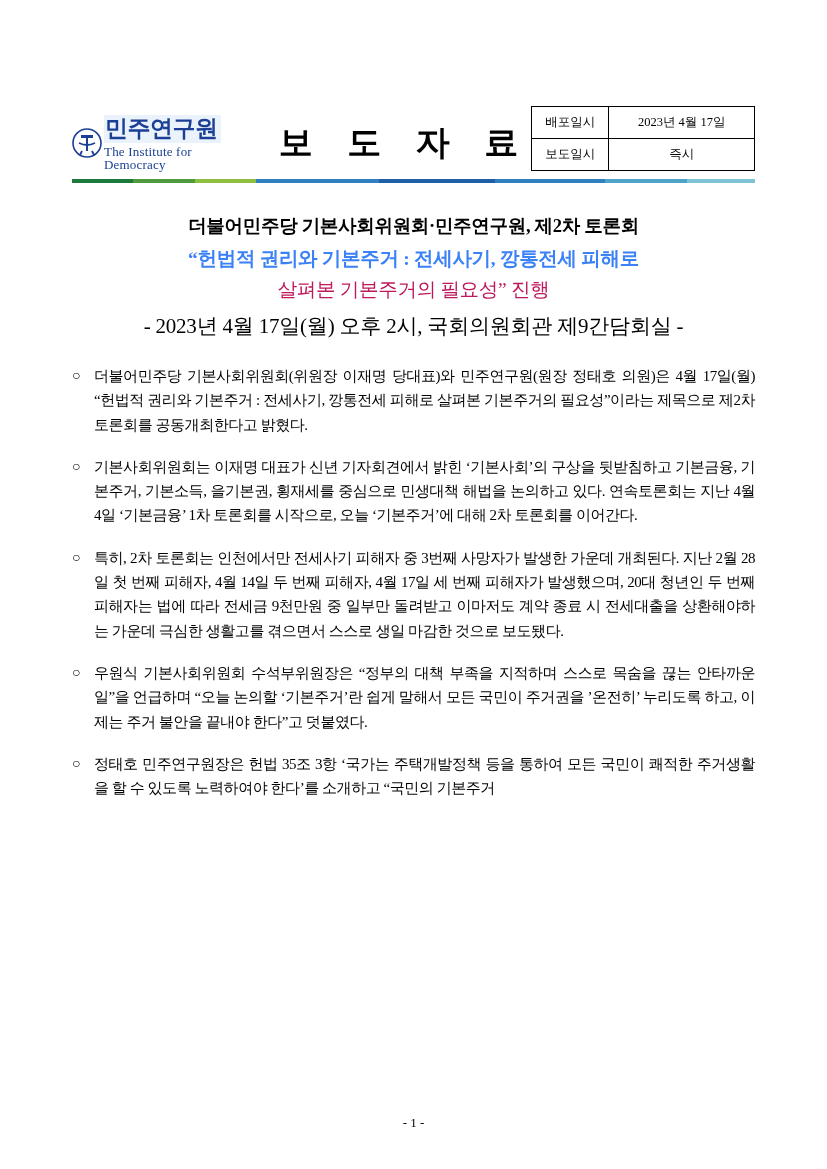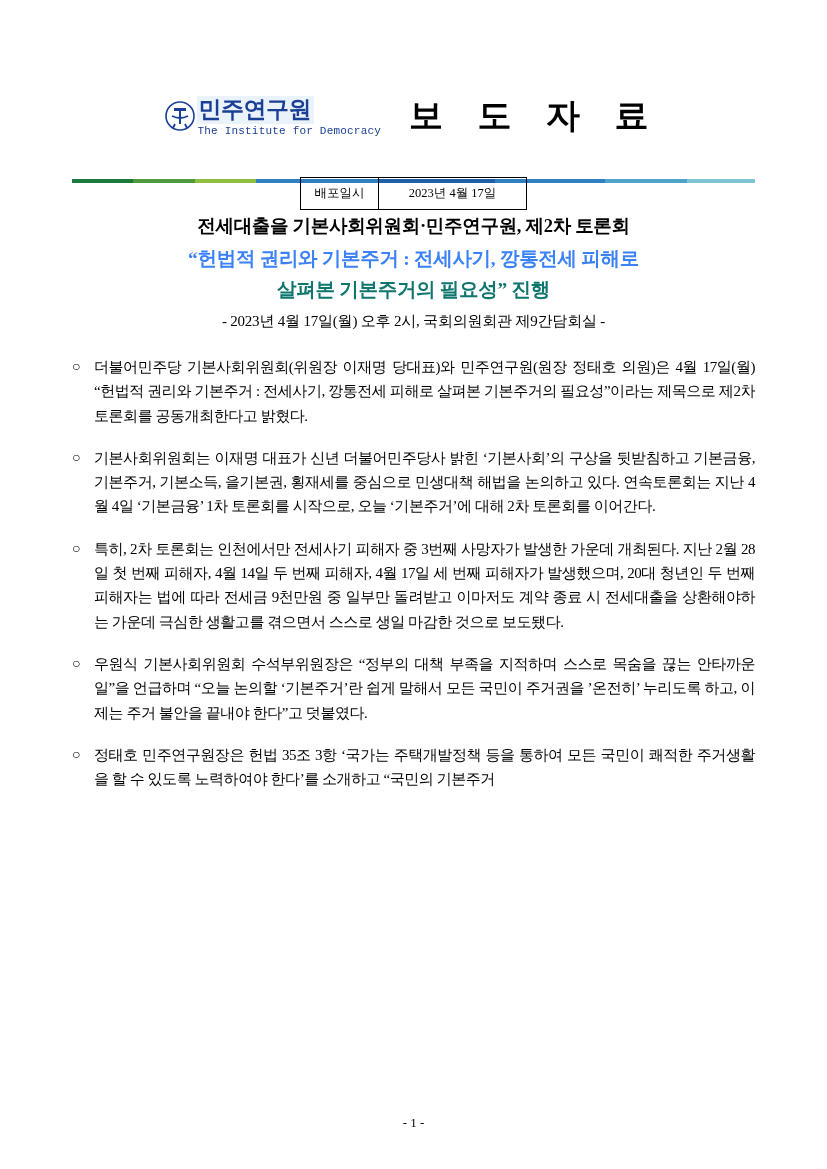--- a/index.html
+++ b/index.html
@@ -16,24 +16,23 @@
   .page {
     position: relative;
     width: 827px;
     height: 1169px;
     padding: 75px 72px 0 72px;
   }
 
   
   .header {
     display: flex;
-    align-items: center;
+    align-items: flex-end;
     justify-content: space-between;
     height: 96px;
-    flex-direction: column;
   }
   .brand {
     display: flex;
     align-items: center;
     padding-top: 18px;
   }
   .logo-box {
     display: flex;
     align-items: center;
   }
@@ -52,22 +51,22 @@
   .logo-main {
     font-family: "Liberation Sans", sans-serif;
     font-weight: bold;
     font-size: 23px;
     color: #1b3f94;
     letter-spacing: -0.5px;
     background: #eaf2fb;
     padding: 2px 3px 3px 1px;
   }
   .logo-sub {
-    font-family: Liberation Mono, monospace;
-    font-size: 11px;
+    font-family: Liberation Serif, serif;
+    font-size: 13px;
     color: #1b3f94;
     margin-top: 2px;
     letter-spacing: 0.2px;
   }
   .doc-title {
     font-family: "Liberation Serif", serif;
     font-weight: bold;
     font-size: 34px;
     letter-spacing: 13px;
     margin-left: 28px;
@@ -124,27 +123,27 @@
   }
   .t-line2 {
     font-size: 19.5px;
     font-weight: bold;
     color: #3b82f6;
     margin-top: 7px;
     letter-spacing: -0.3px;
   }
   .t-line3 {
     font-size: 19.5px;
-    font-weight: bold;
-    color: #0f766e;
+    font-weight: normal;
+    color: #be185d;
     margin-top: 4px;
     letter-spacing: -0.3px;
   }
   .t-line4 {
-    font-size: 15px;
+    font-size: 21px;
     margin-top: 9px;
     letter-spacing: -0.2px;
   }
 
   
   .body { margin-top: 24px; }
   .para {
     display: flex;
     align-items: flex-start;
     margin-bottom: 18px;
@@ -198,44 +197,48 @@
       </div>
       <div class="doc-title">보 도 자 료</div>
     </div>
 
     <table class="meta-table">
       <tbody>
           <tr>
         <td class="label">배포일시</td>
         <td class="value">2023년 4월 17일</td>
       </tr>
+      <tr>
+        <td class="label">보도일시</td>
+        <td class="value">즉시</td>
+      </tr>
     </tbody>
       </table>
   </div>
 
 
   <div class="rule"></div>
 
   <div class="titles">
-    <div class="t-line1">전세대출을 기본사회위원회·민주연구원, 제2차 토론회</div>
+    <div class="t-line1">더불어민주당 기본사회위원회·민주연구원, 제2차 토론회</div>
     <div class="t-line2">“헌법적 권리와 기본주거 : 전세사기, 깡통전세 피해로</div>
     <div class="t-line3">살펴본 기본주거의 필요성”  진행</div>
     <div class="t-line4">- 2023년 4월 17일(월) 오후 2시, 국회의원회관 제9간담회실 -</div>
   </div>
 
   <div class="body">
 
     <div class="para">
       <div class="bullet">○</div>
       <div class="ptext">더불어민주당 기본사회위원회(위원장 이재명 당대표)와 민주연구원(원장 정태호 의원)은 4월 17일(월) “헌법적 권리와 기본주거 : 전세사기, 깡통전세 피해로 살펴본 기본주거의 필요성”이라는 제목으로 제2차 토론회를 공동개최한다고 밝혔다.</div>
     </div>
 
     <div class="para">
       <div class="bullet">○</div>
-      <div class="ptext">기본사회위원회는 이재명 대표가 신년 더불어민주당사 밝힌 ‘기본사회’의 구상을 뒷받침하고 기본금융, 기본주거, 기본소득, 을기본권, 횡재세를 중심으로 민생대책 해법을 논의하고 있다. 연속토론회는 지난 4월 4일 ‘기본금융’ 1차 토론회를 시작으로, 오늘 ‘기본주거’에 대해 2차 토론회를 이어간다.</div>
+      <div class="ptext">기본사회위원회는 이재명 대표가 신년 기자회견에서 밝힌 ‘기본사회’의 구상을 뒷받침하고 기본금융, 기본주거, 기본소득, 을기본권, 횡재세를 중심으로 민생대책 해법을 논의하고 있다. 연속토론회는 지난 4월 4일 ‘기본금융’ 1차 토론회를 시작으로, 오늘 ‘기본주거’에 대해 2차 토론회를 이어간다.</div>
     </div>
 
     <div class="para">
       <div class="bullet">○</div>
       <div class="ptext">특히, 2차 토론회는 인천에서만 전세사기 피해자 중 3번째 사망자가 발생한 가운데 개최된다. 지난 2월 28일 첫 번째 피해자, 4월 14일 두 번째 피해자, 4월 17일 세 번째 피해자가 발생했으며, 20대 청년인 두 번째 피해자는 법에 따라 전세금 9천만원 중 일부만 돌려받고 이마저도 계약 종료 시 전세대출을 상환해야하는 가운데 극심한 생활고를 겪으면서 스스로 생일 마감한 것으로 보도됐다.</div>
     </div>
 
     <div class="para">
       <div class="bullet">○</div>
       <div class="ptext">우원식 기본사회위원회 수석부위원장은 “정부의 대책 부족을 지적하며 스스로 목숨을 끊는 안타까운 일”을 언급하며 “오늘 논의할 ‘기본주거’란 쉽게 말해서 모든 국민이 주거권을 ’온전히’ 누리도록 하고, 이제는 주거 불안을 끝내야 한다”고 덧붙였다.</div>

